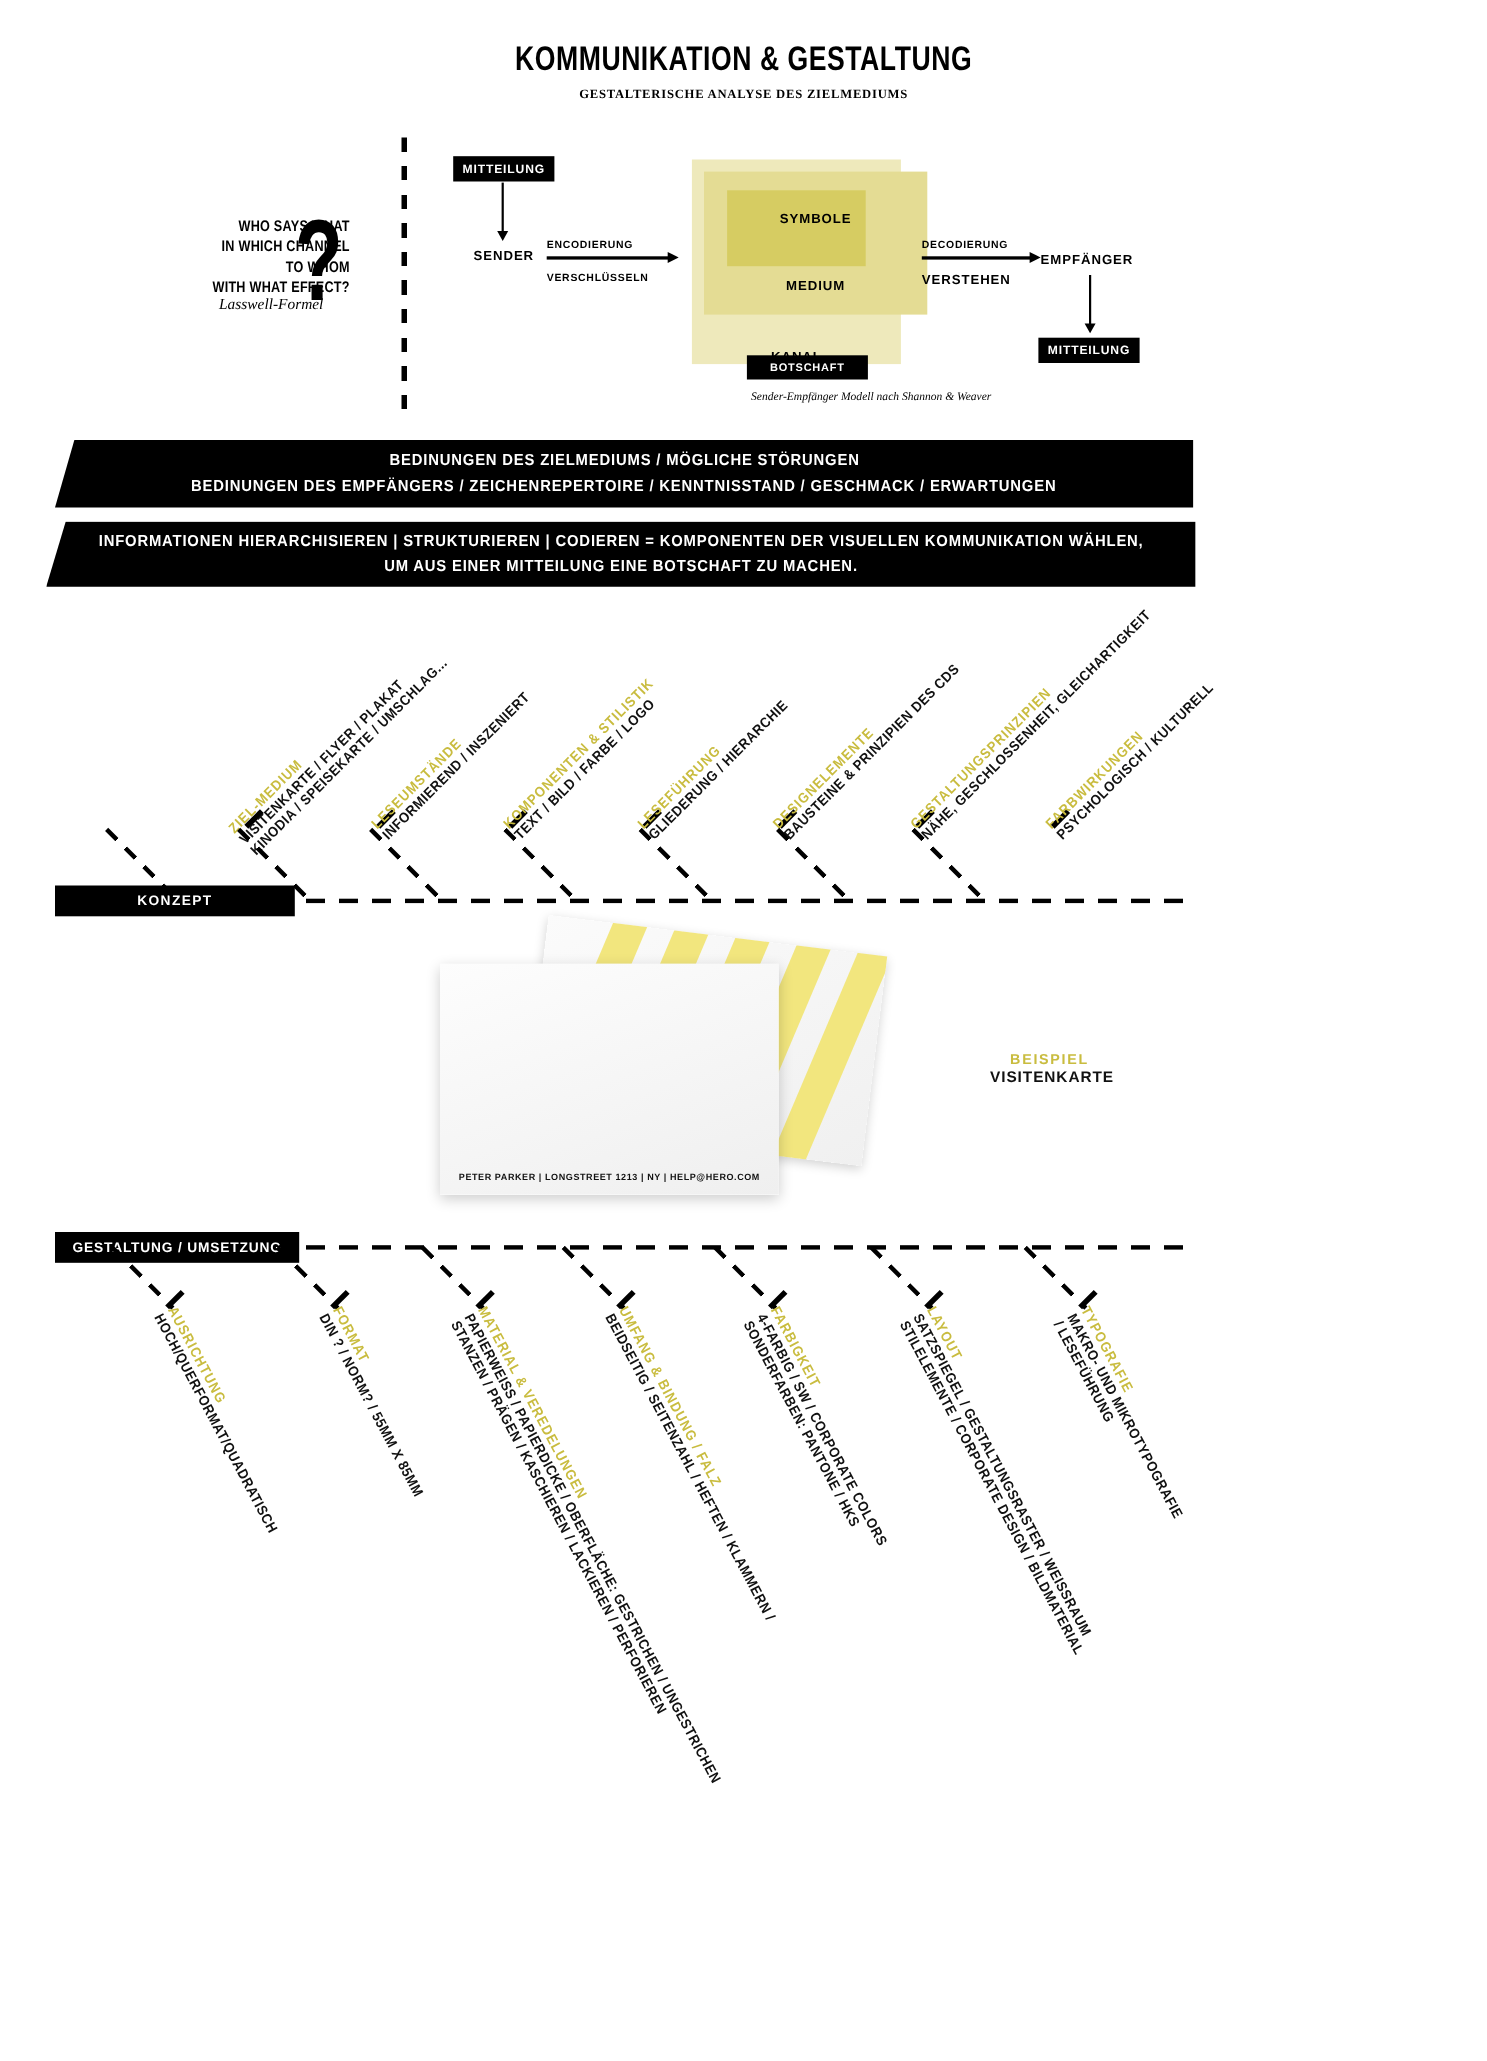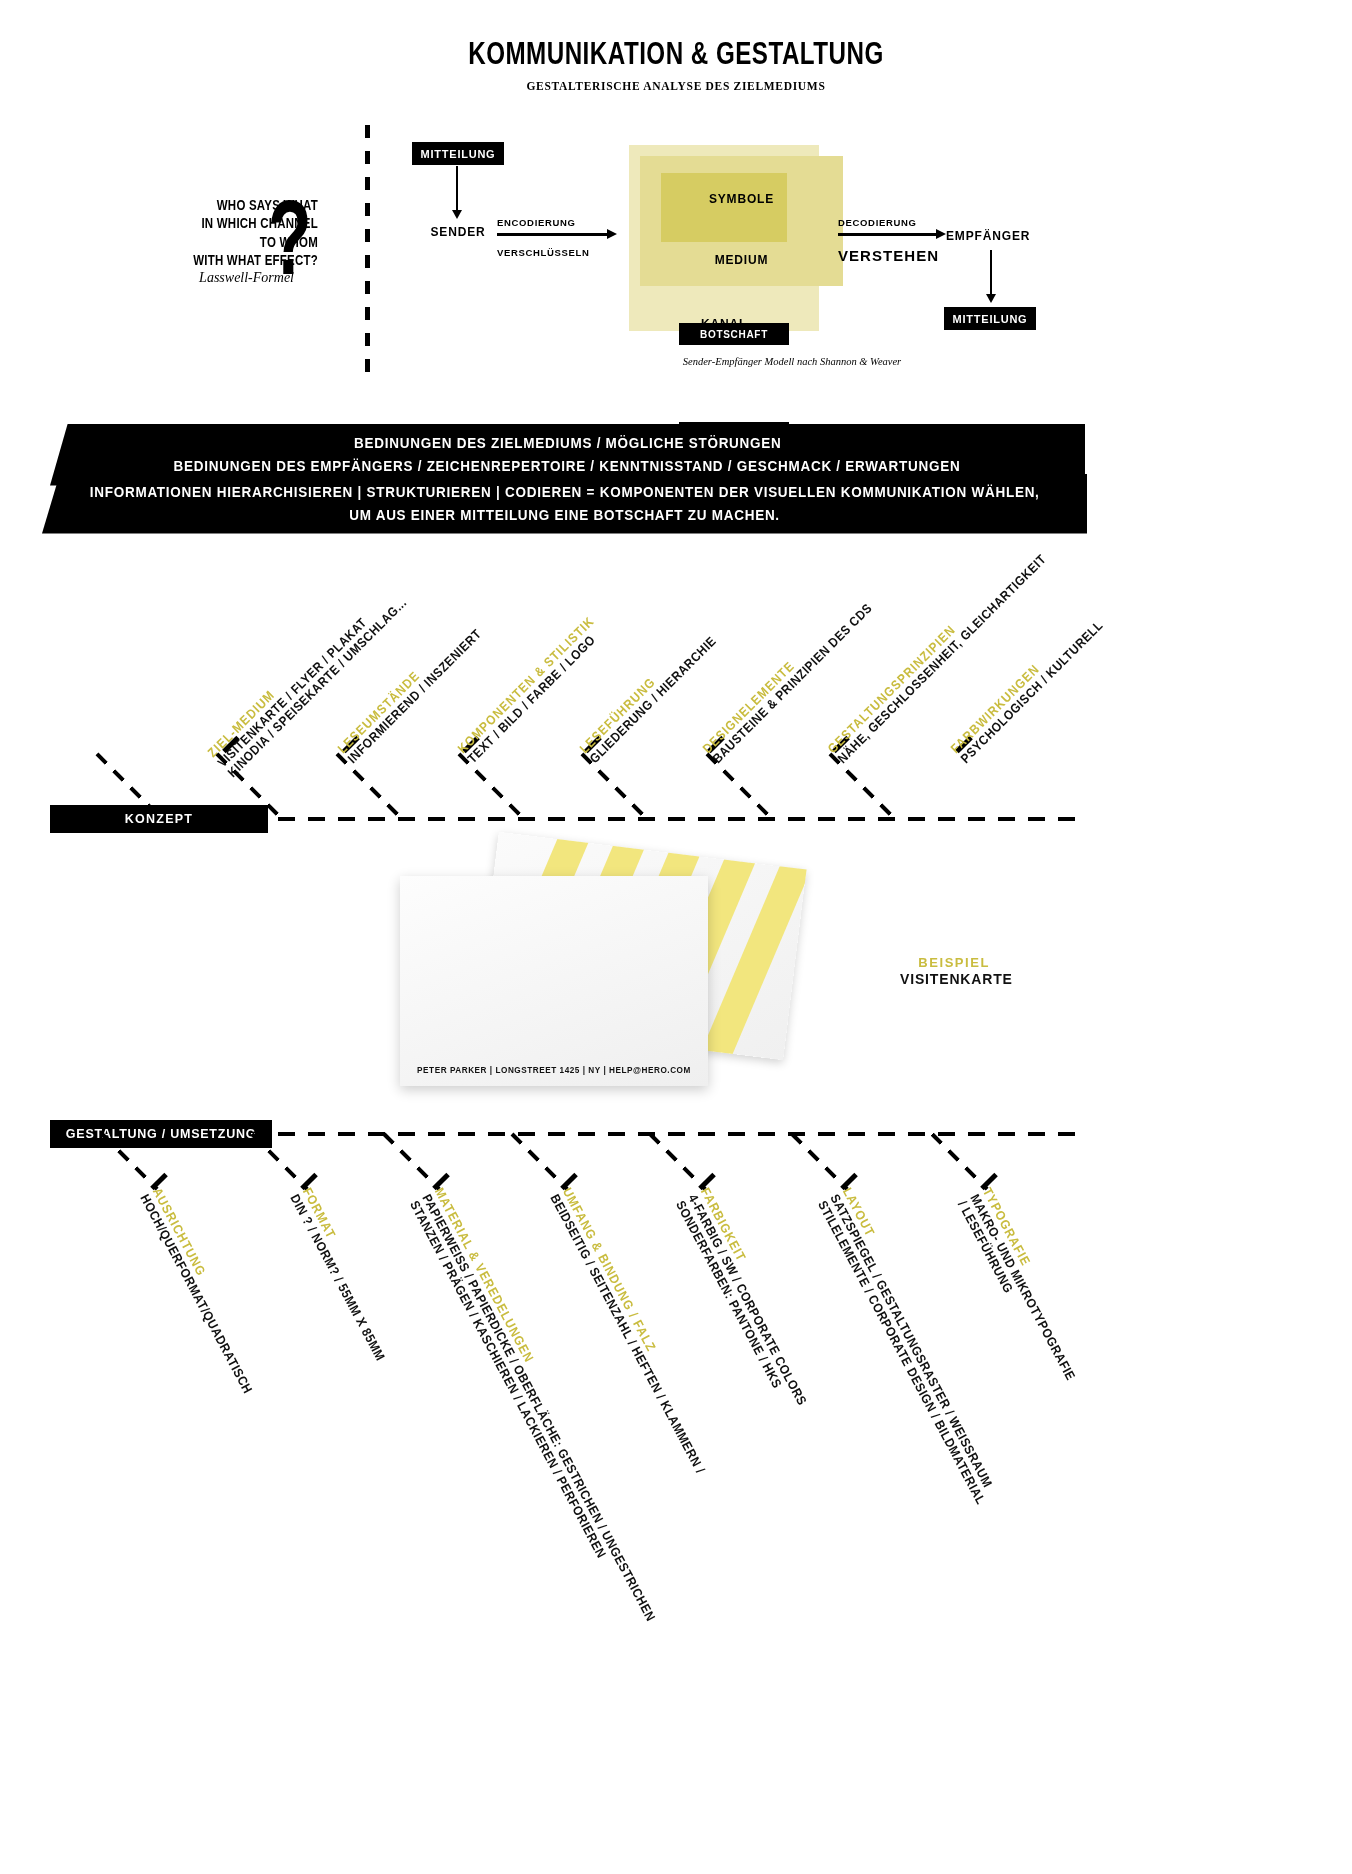--- a/index.html
+++ b/index.html
@@ -60,36 +60,36 @@
   .ylabel { position:absolute; width:100%; text-align:center; font-size:12px; font-weight:bold; letter-spacing:.07em; color:#000; }
   #symbole-t { top:36px; }
   #medium-t  { top:97px; }
   #stoerung { position:absolute; left:50px; top:277px; width:110px; height:22px; font-size:11px; }
   #kanal-t { top:172px; }
 
   #dec-label { position:absolute; left:838px; top:217px; font-size:9.5px; font-weight:bold; letter-spacing:.07em; }
   #dec-line { position:absolute; left:838px; top:233px; width:100px; height:2.5px; background:#000; }
   #dec-line::after { content:""; position:absolute; left:98px; top:-4px;
       border-top:5.5px solid transparent; border-bottom:5.5px solid transparent; border-left:10px solid #000; }
-  #verst-label { position:absolute; left:838px; top:247px; font-size:15px; font-weight:bold; letter-spacing:.07em; }
+  #verst-label { position:absolute; left:838px; top:247px; font-size:12px; font-weight:bold; letter-spacing:.07em; }
 
   #empfaenger { position:absolute; left:946px; top:229px; font-size:12px; font-weight:bold; letter-spacing:.07em; }
   #arrow-down-2 { position:absolute; left:990px; top:250px; width:2px; height:46px; background:#000; }
   #arrow-down-2::after { content:""; position:absolute; left:-4px; top:44px;
       border-left:5px solid transparent; border-right:5px solid transparent; border-top:9px solid #000; }
   #mitteilung2 { position:absolute; left:944px; top:307px; width:92px; height:23px; font-size:11px; }
 
   #sw-cap { position:absolute; left:632px; top:356px; width:320px; text-align:center;
       font-family:"Liberation Serif", serif; font-style:italic; font-size:10.5px; }
 
   
   .banner { position:absolute; background:#000; color:#fff; display:flex; flex-direction:column;
       align-items:center; justify-content:center; }
   #banner1 { left:50px; top:400px; width:1035px; height:64px;
-      clip-path: polygon(1.7% 0, 100% 0, 100% 96%, 0 96%); padding-bottom:3px;margin-top:24px; }
+      clip-path: polygon(1.7% 0, 100% 0, 100% 96%, 0 96%); padding-bottom:3px; }
   #banner2 { left:42px; top:474px; width:1045px; height:62px;
       clip-path: polygon(1.7% 0, 100% 0, 100% 96%, 0 96%); padding-bottom:3px; }
   .bline { font-size:14.5px; font-weight:bold; letter-spacing:.055em; line-height:1.55;
       transform:scaleX(.93); }
 
   
   #konzept-tag { position:absolute; left:50px; top:805px; width:218px; height:28px;
       font-size:12.5px; letter-spacing:.1em; }
   #konzept-baseline { position:absolute; left:278px; top:817px; width:807px; height:4px;
       background:repeating-linear-gradient(to right,#000 0 17px, transparent 17px 30px); }
@@ -240,21 +240,21 @@
 
 <div id="card-area">
   <div id="card-back">
     <div class="stripe" style="left:28px;"></div>
     <div class="stripe" style="left:84px;"></div>
     <div class="stripe" style="left:140px;"></div>
     <div class="stripe" style="left:196px;"></div>
     <div class="stripe" style="left:252px;"></div>
   </div>
   <div id="card-front">
-    <div id="card-contact">PETER PARKER | LONGSTREET 1425 | NY | HELP@HERO.COM</div>
+    <div id="card-contact">PETER PARKER | LONGSTREET 1213 | NY | HELP@HERO.COM</div>
   </div>
 </div>
 <div id="beispiel-lbl">
   <div class="e1">BEISPIEL</div>
   <div class="e2">VISITENKARTE</div>
 </div>
 
 <div id="gest-tag" class="blackbox">GESTALTUNG / UMSETZUNG</div>
 <div id="gest-baseline"></div>
 <div id="gest-branches">

